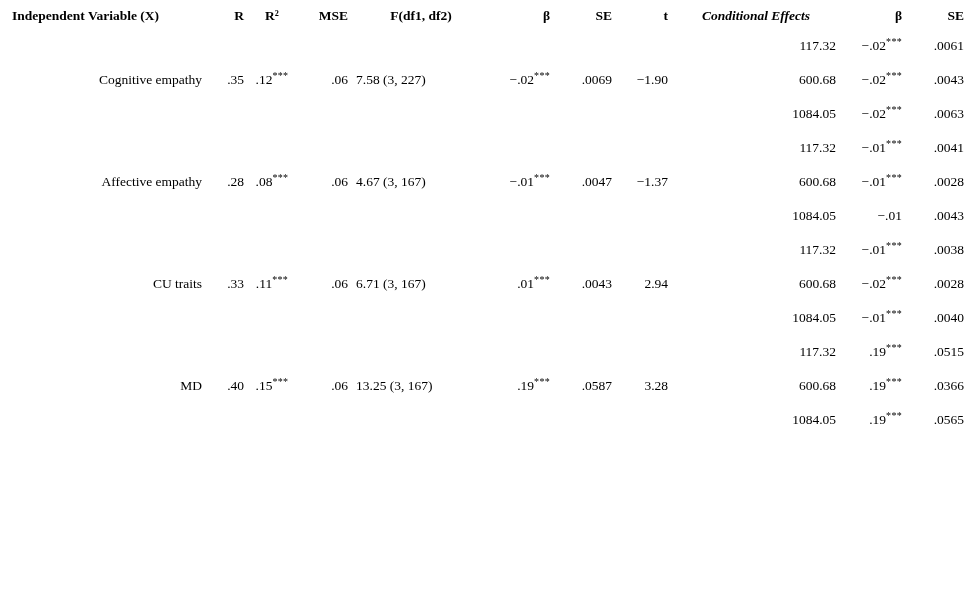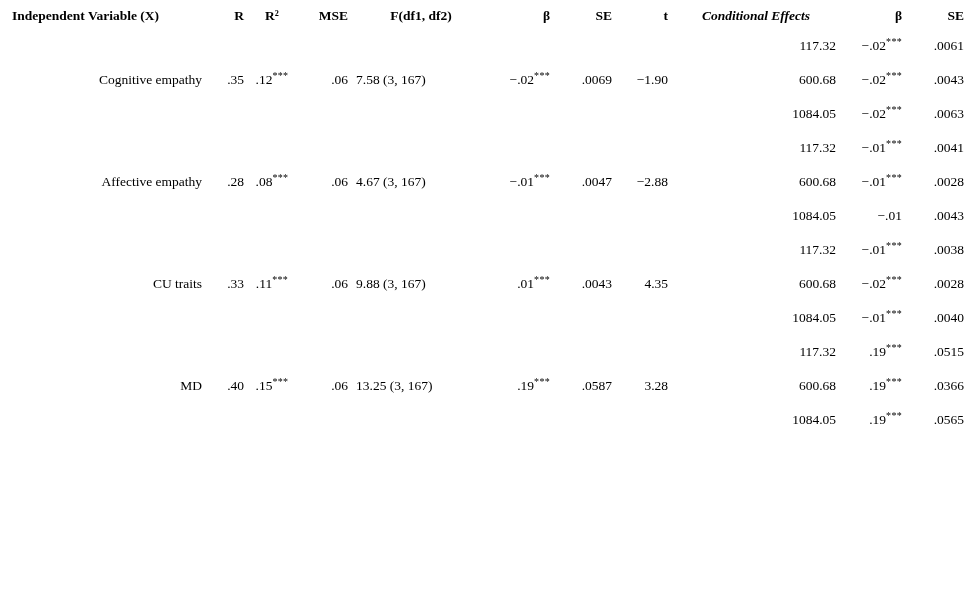--- a/index.html
+++ b/index.html
@@ -84,21 +84,21 @@
         <th class="c-se2">SE</th>
 
       </tr>
     </thead>
     <tbody id="tbody">
         <tr>
           <td class="c-iv" rowspan="3"><span class="val">Cognitive empathy</span></td>
           <td class="c-r" rowspan="3"><span class="val">.35</span></td>
           <td class="c-r2" rowspan="3"><span class="val">.12</span><sup class="star">***</sup></td>
           <td class="c-mse" rowspan="3"><span class="val">.06</span></td>
-          <td class="c-f" rowspan="3"><span class="val">7.58 (3, 167)</span></td>
+          <td class="c-f" rowspan="3"><span class="val">7.58 (3, 227)</span></td>
           <td class="c-beta" rowspan="3"><span class="val">−.02</span><sup class="star">***</sup></td>
           <td class="c-se" rowspan="3"><span class="val">.0069</span></td>
           <td class="c-t" rowspan="3"><span class="val">−1.90</span></td>
           <td class="c-ce"><span class="val">117.32</span></td>
           <td class="c-beta2"><span class="val">−.02</span><sup class="star">***</sup></td>
           <td class="c-se2"><span class="val">.0061</span></td>
         </tr>
         <tr>
           <td class="c-ce"><span class="val">600.68</span></td>
           <td class="c-beta2"><span class="val">−.02</span><sup class="star">***</sup></td>
@@ -110,44 +110,44 @@
           <td class="c-se2"><span class="val">.0063</span></td>
         </tr>
         <tr>
           <td class="c-iv" rowspan="3"><span class="val">Affective empathy</span></td>
           <td class="c-r" rowspan="3"><span class="val">.28</span></td>
           <td class="c-r2" rowspan="3"><span class="val">.08</span><sup class="star">***</sup></td>
           <td class="c-mse" rowspan="3"><span class="val">.06</span></td>
           <td class="c-f" rowspan="3"><span class="val">4.67 (3, 167)</span></td>
           <td class="c-beta" rowspan="3"><span class="val">−.01</span><sup class="star">***</sup></td>
           <td class="c-se" rowspan="3"><span class="val">.0047</span></td>
-          <td class="c-t" rowspan="3"><span class="val">−2.88</span></td>
+          <td class="c-t" rowspan="3"><span class="val">−1.37</span></td>
           <td class="c-ce"><span class="val">117.32</span></td>
           <td class="c-beta2"><span class="val">−.01</span><sup class="star">***</sup></td>
           <td class="c-se2"><span class="val">.0041</span></td>
         </tr>
         <tr>
           <td class="c-ce"><span class="val">600.68</span></td>
           <td class="c-beta2"><span class="val">−.01</span><sup class="star">***</sup></td>
           <td class="c-se2"><span class="val">.0028</span></td>
         </tr>
         <tr>
           <td class="c-ce"><span class="val">1084.05</span></td>
           <td class="c-beta2"><span class="val">−.01</span></td>
           <td class="c-se2"><span class="val">.0043</span></td>
         </tr>
         <tr>
           <td class="c-iv" rowspan="3"><span class="val">CU traits</span></td>
           <td class="c-r" rowspan="3"><span class="val">.33</span></td>
           <td class="c-r2" rowspan="3"><span class="val">.11</span><sup class="star">***</sup></td>
           <td class="c-mse" rowspan="3"><span class="val">.06</span></td>
-          <td class="c-f" rowspan="3"><span class="val">9.88 (3, 167)</span></td>
+          <td class="c-f" rowspan="3"><span class="val">6.71 (3, 167)</span></td>
           <td class="c-beta" rowspan="3"><span class="val">.01</span><sup class="star">***</sup></td>
           <td class="c-se" rowspan="3"><span class="val">.0043</span></td>
-          <td class="c-t" rowspan="3"><span class="val">4.35</span></td>
+          <td class="c-t" rowspan="3"><span class="val">2.94</span></td>
           <td class="c-ce"><span class="val">117.32</span></td>
           <td class="c-beta2"><span class="val">−.01</span><sup class="star">***</sup></td>
           <td class="c-se2"><span class="val">.0038</span></td>
         </tr>
         <tr>
           <td class="c-ce"><span class="val">600.68</span></td>
           <td class="c-beta2"><span class="val">−.02</span><sup class="star">***</sup></td>
           <td class="c-se2"><span class="val">.0028</span></td>
         </tr>
         <tr>

